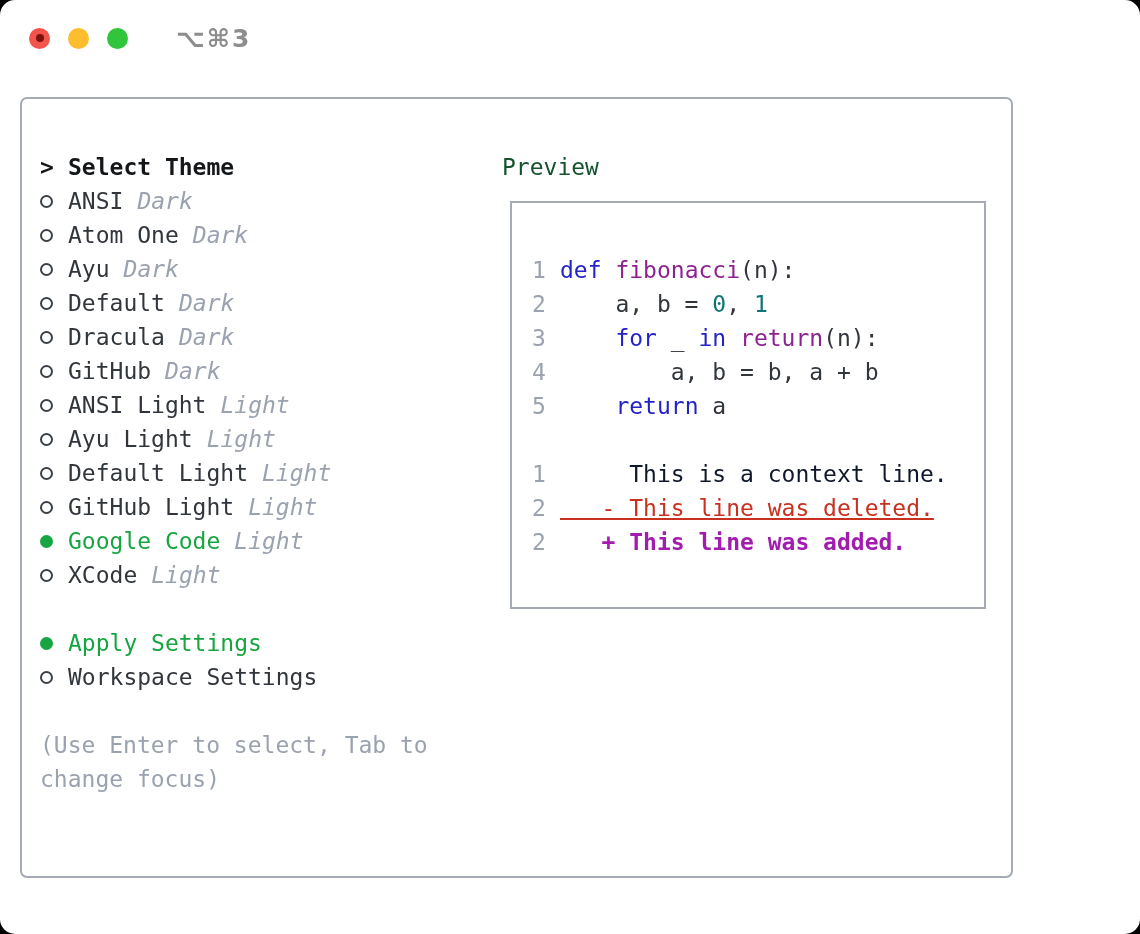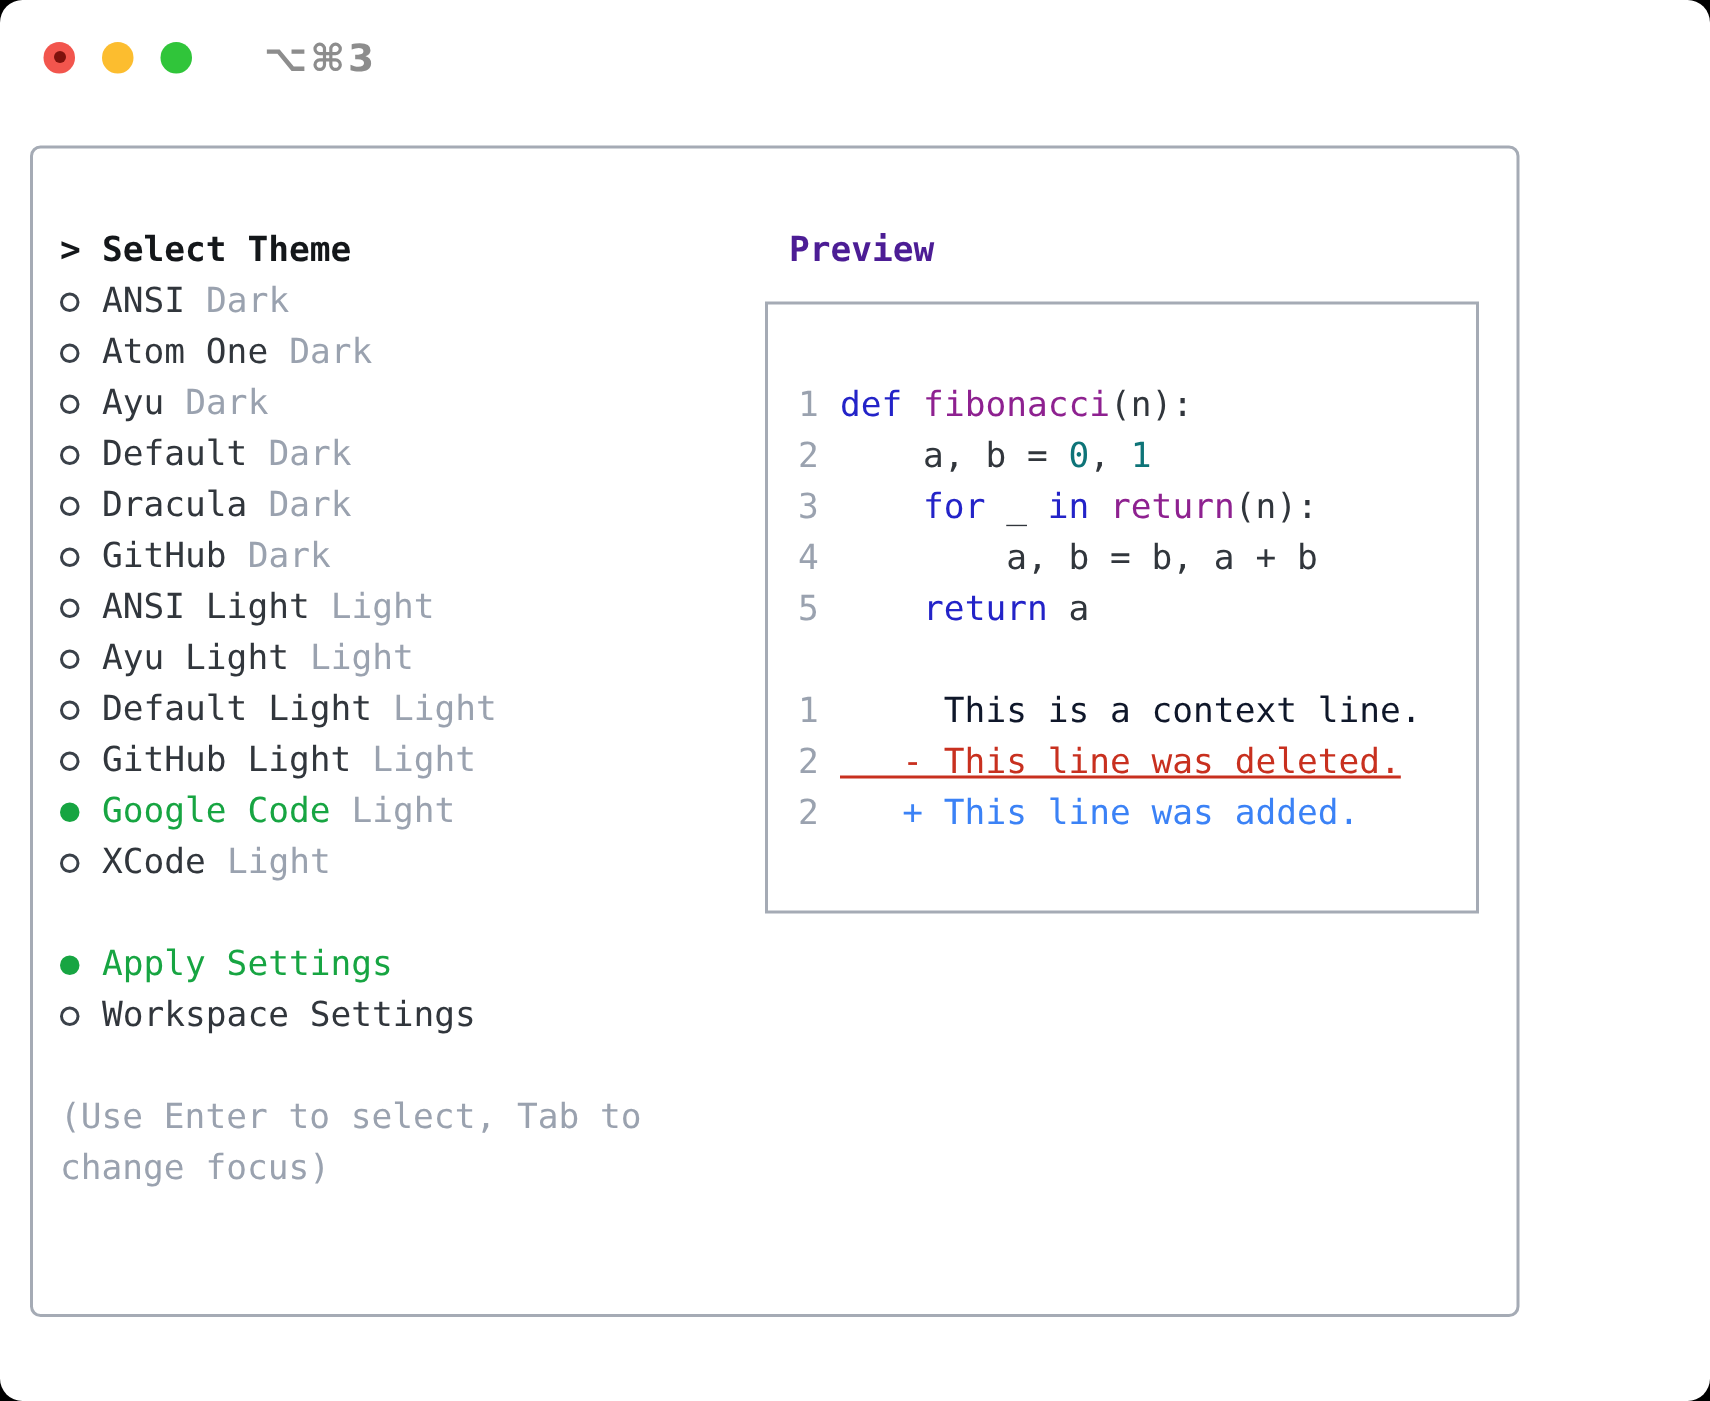--- a/index.html
+++ b/index.html
@@ -28,39 +28,39 @@
   .left-col{width:462px;flex:0 0 462px;}
   .right-col{flex:1;}
   .row{display:flex;align-items:center;height:34px;white-space:pre;}
   .marker{width:28px;flex:0 0 28px;display:flex;align-items:center;}
   .hmarker{font-weight:bold;color:#14171a;}
   .htext{font-weight:bold;color:#14171a;}
   .dot{width:13px;height:13px;border-radius:50%;border:2px solid #3a4149;box-sizing:border-box;background:transparent;}
   .selected .dot{background:#17a542;border-color:#17a542;}
   .tname{color:#31363c;}
   .selected .tname{color:#17a542;}
-  .tvariant{color:#9aa2af;margin-left:14px;}
+  .tvariant{color:#9aa2af;font-style:italic;margin-left:14px;}
   .gap{height:34px;}
   .help{color:#9aa2af;height:34px;line-height:34px;white-space:pre;}
   
-  .preview-header{height:34px;line-height:34px;font-weight:bold;color:#4c1d95;white-space:pre;margin-left:24px;}
+  .preview-header{height:34px;line-height:34px;font-weight:normal;color:#14532d;white-space:pre;}
   .preview-box{
     margin-top:17px;margin-left:8px;width:476px;height:408px;box-sizing:border-box;
     border:2px solid #a5abb5;background:#fff;padding:50px 0 0 20px;overflow:hidden;
   }
   .crow{display:flex;height:34px;line-height:34px;white-space:pre;}
   .gutter{width:28px;flex:0 0 28px;color:#9aa2af;}
   .code{white-space:pre;}
   .sg-kw{color:#2323c8;}
   .sg-fn{color:#8e2190;}
   .sg-lit{color:#0e7478;}
   .sg-plain{color:#31363c;}
   .sg-muted{color:#0f172a;}
   .sg-del{color:#c8301f;text-decoration:underline;}
-  .sg-add{color:#3b82f6;}
+  .sg-add{color:#a21caf;font-weight:bold;}
 </style>
 </head>
 <body>
 
 <div class="stage">
   <div class="window">
 
     <div class="titlebar">
       <div class="tl tl-red">
         <div class="inner"></div>

